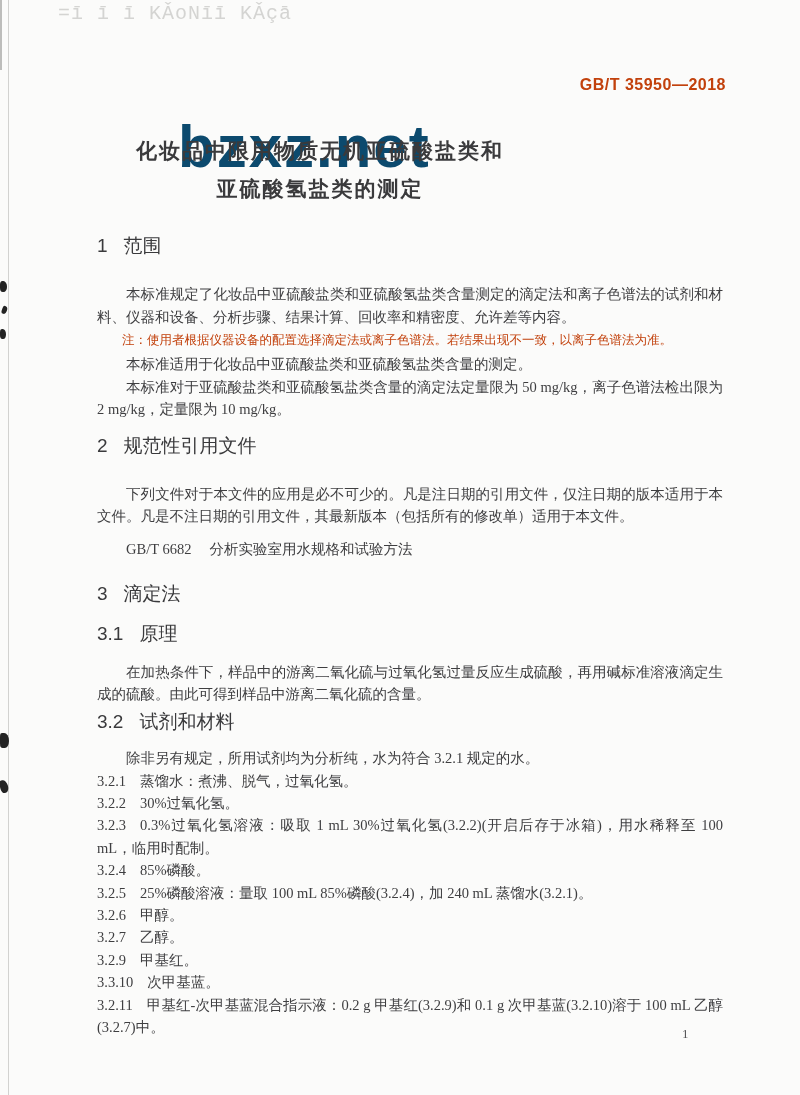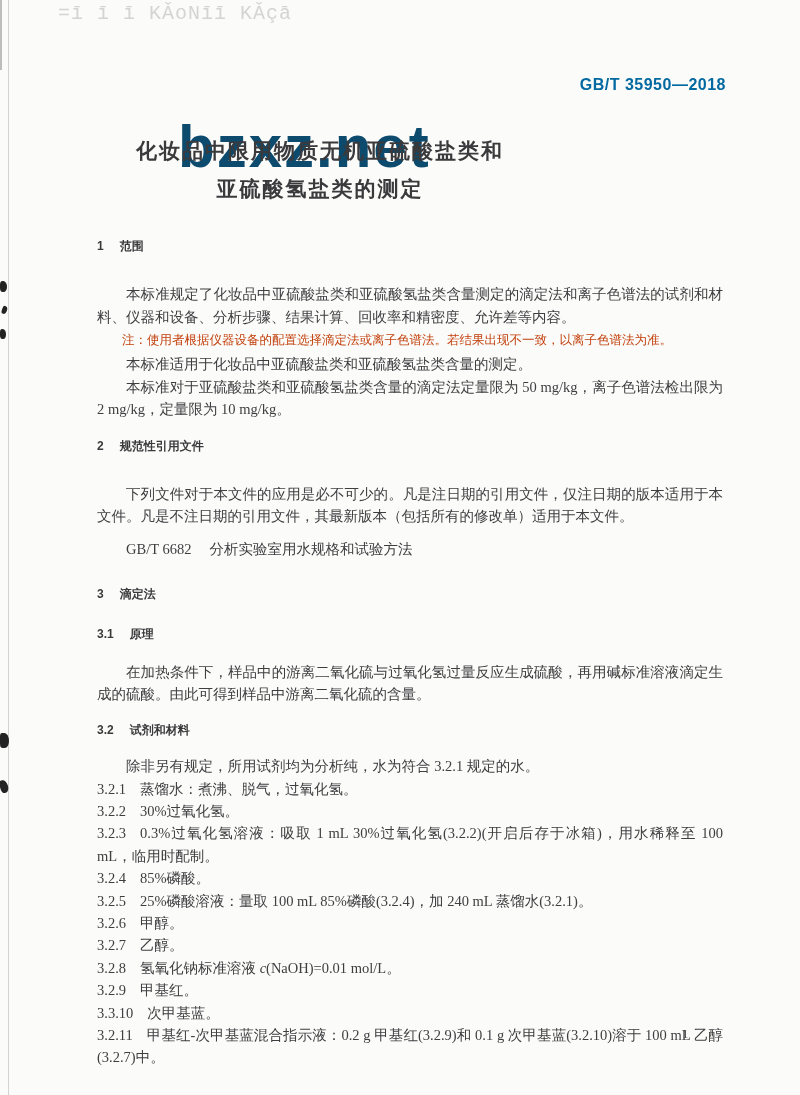--- a/index.html
+++ b/index.html
@@ -33,37 +33,37 @@
   
   .watermark{
     position:absolute;left:178px;top:112px;
     font-family:"Liberation Sans", sans-serif;
     font-weight:700;font-size:60px;color:#0c4a6e;
     letter-spacing:2px;z-index:0;user-select:none;
   }
   .std-number{
     position:absolute;right:74px;top:76px;
     font-family:"Liberation Sans", sans-serif;
-    font-weight:700;font-size:16px;color:#0369a1;letter-spacing:0.5px;
+    font-weight:700;font-size:16px;color:#c2410c;letter-spacing:0.5px;
     z-index:1;
   }
   .doc-title{
     position:absolute;left:0;top:132px;width:640px;
     text-align:center;z-index:1;
     font-family:"Liberation Sans", sans-serif;
     font-weight:700;font-size:21px;color:#3a3a3c;
     letter-spacing:2px;line-height:38px;
   }
   .content{
     position:absolute;left:97px;top:235px;width:626px;z-index:1;
     font-size:14.5px;line-height:22.4px;
   }
   .heading{
     font-family:"Liberation Sans", sans-serif;
-    font-weight:700;font-size:12px;color:#3a3a3c;
+    font-weight:400;font-size:19px;color:#3a3a3c;
   }
   .h-num{margin-right:16px;}
   .para{
     text-indent:2em;text-align:justify;margin:0;
   }
   .note{
     font-size:12.5px;line-height:21px;text-indent:2em;color:#c2410c;
     text-align:justify;
   }
   .ref-line{text-indent:2em;}
@@ -75,21 +75,21 @@
   .m-p1{margin-top:26px;}
   .m-note{margin-top:2px;}
   .m-p2{margin-top:2px;}
   .m-p3{margin-top:0;}
   .m-h2{margin-top:15px;}
   .m-s2p{margin-top:25px;}
   .m-ref{margin-top:10px;}
   .m-h3{margin-top:23px;}
   .m-h31{margin-top:18px;}
   .m-s31p{margin-top:15px;}
-  .m-h32{margin-top:13px;}
+  .m-h32{margin-top:5px;}
   .m-s32p{margin-top:14px;}
   .page-number{
     position:absolute;left:682px;top:1026px;
     font-size:13px;color:#565658;z-index:1;
   }
 </style>
 </head>
 <body>
 
 <div class="page">
@@ -160,23 +160,20 @@
     <div class="item">
       <span class="item-num">3.2.5</span><span>25%磷酸溶液：量取 100 mL 85%磷酸(3.2.4)，加 240 mL 蒸馏水(3.2.1)。</span>
     </div>
     <div class="item">
       <span class="item-num">3.2.6</span><span>甲醇。</span>
     </div>
     <div class="item">
       <span class="item-num">3.2.7</span><span>乙醇。</span>
     </div>
     <div class="item">
-      <span class="item-num">3.2.8</span><span>氢氧化钠标准溶液 </span><span class="var">c</span><span>(NaOH)=0.01 mol/L。</span>
-    </div>
-    <div class="item">
       <span class="item-num">3.2.9</span><span>甲基红。</span>
     </div>
     <div class="item">
       <span class="item-num">3.3.10</span><span>次甲基蓝。</span>
     </div>
     <div class="item">
       <span class="item-num">3.2.11</span><span>甲基红-次甲基蓝混合指示液：0.2 g 甲基红(3.2.9)和 0.1 g 次甲基蓝(3.2.10)溶于 100 mL 乙醇(3.2.7)中。</span>
     </div>
 
   </div>

